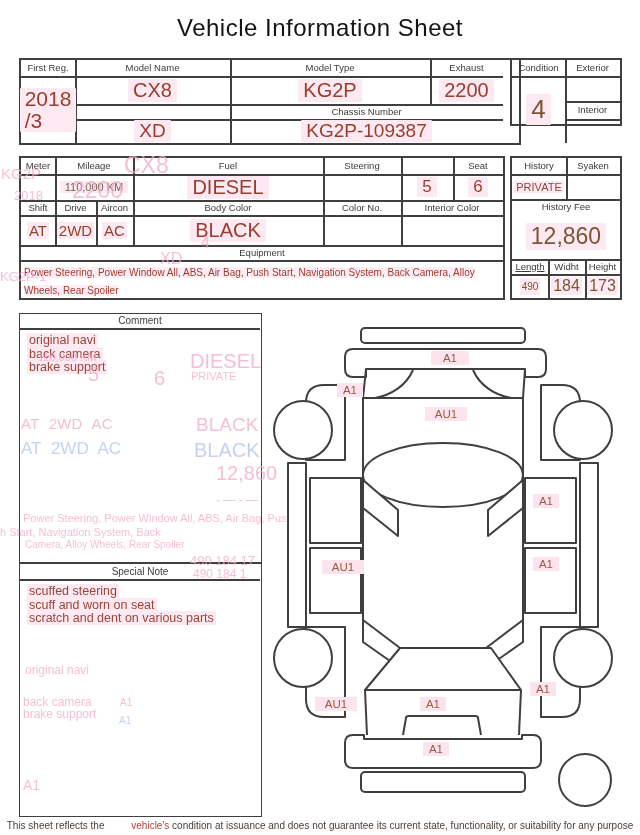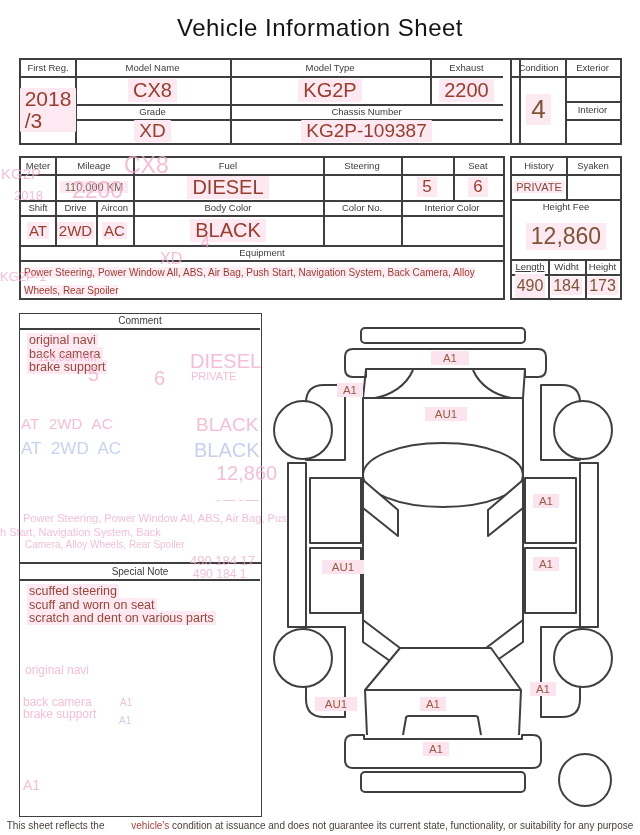--- a/index.html
+++ b/index.html
@@ -55,31 +55,30 @@
       <span class="hl red" style="font-size:20px;">CX8</span>
     </div>
     <div class="cell lbl" style="left:209px;top:0;width:200px;height:16px;">Model Type</div>
     <div class="cell" style="left:209px;top:16px;width:200px;height:28px;">
       <span class="hl red" style="font-size:20px;">KG2P</span>
     </div>
     <div class="cell lbl" style="left:409px;top:0;width:73px;height:16px;">Exhaust</div>
     <div class="cell" style="left:409px;top:16px;width:73px;height:28px;">
       <span class="hl red" style="font-size:20px;">2200</span>
     </div>
-    <div class="cell lbl" style="left:54px;top:44px;width:155px;height:15px;">Grade</div>
     <div class="cell" style="left:54px;top:59px;width:155px;height:24px;">
       <span class="hl red" style="font-size:19px;">XD</span>
     </div>
     <div class="cell lbl" style="left:209px;top:44px;width:273px;height:15px;">Chassis Number</div>
     <div class="cell" style="left:209px;top:59px;width:273px;height:24px;">
       <span class="hl red" style="font-size:19px;">KG2P-109387</span>
     </div>
   </div>
 
-  <div class="box" style="left:510px;top:58px;width:112px;height:87px;">
+  <div class="box" style="left:510px;top:58px;width:112px;height:68px;">
     <div class="vl" style="left:53px;top:0;height:83px;"></div>
     <div class="hz" style="left:0;top:16px;width:108px;"></div>
     <div class="hz" style="left:53px;top:41px;width:55px;"></div>
     <div class="hz" style="left:53px;top:59px;width:55px;"></div>
     <div class="cell lbl" style="left:0;top:0;width:53px;height:16px;">Condition</div>
     <div class="cell" style="left:0;top:16px;width:53px;height:67px;">
       <span class="hl brown" style="font-size:26px;">4</span>
     </div>
     <div class="cell lbl" style="left:53px;top:0;width:55px;height:16px;">Exterior</div>
     <div class="cell" style="left:53px;top:16px;width:55px;height:25px;"></div>
@@ -156,29 +155,29 @@
     <div class="vl" style="left:54px;top:0;height:41px;"></div>
     <div class="vl" style="left:36px;top:101px;height:39px;"></div>
     <div class="vl" style="left:73px;top:101px;height:39px;"></div>
 
     <div class="cell lbl" style="left:0;top:0;width:54px;height:16px;">History</div>
     <div class="cell" style="left:0;top:16px;width:54px;height:25px;">
       <span class="hl pbrown" style="font-size:11px;padding:0 2px;">PRIVATE</span>
     </div>
     <div class="cell lbl" style="left:54px;top:0;width:54px;height:16px;">Syaken</div>
     <div class="cell" style="left:54px;top:16px;width:54px;height:25px;"></div>
-    <div class="cell lbl" style="left:0;top:41px;width:108px;height:16px;">Height Fee</div>
+    <div class="cell lbl" style="left:0;top:41px;width:108px;height:16px;">History Fee</div>
     <div class="cell" style="left:0;top:57px;width:108px;height:42px;">
       <span class="hl brown" style="font-size:23px;">12,860</span>
     </div>
     <div class="cell lbl" style="left:0;top:101px;width:36px;height:15px;text-decoration:underline;">Length</div>
     <div class="cell lbl" style="left:36px;top:101px;width:37px;height:15px;">Widht</div>
     <div class="cell lbl" style="left:73px;top:101px;width:35px;height:15px;">Height</div>
     <div class="cell" style="left:0;top:116px;width:36px;height:24px;">
-      <span class="hl brown" style="font-size:16px;padding:3px 2px;">490</span>
+      <span class="hl brown" style="font-size:10px;padding:3px 2px;">490</span>
     </div>
     <div class="cell" style="left:36px;top:116px;width:37px;height:24px;">
       <span class="hl brown" style="font-size:16px;padding:0 2px;">184</span>
     </div>
     <div class="cell" style="left:73px;top:116px;width:35px;height:24px;">
       <span class="hl brown" style="font-size:16px;padding:0 2px;">173</span>
     </div>
   </div>
 
   <div class="box-thin" style="left:19px;top:313px;width:243px;height:250px;">

